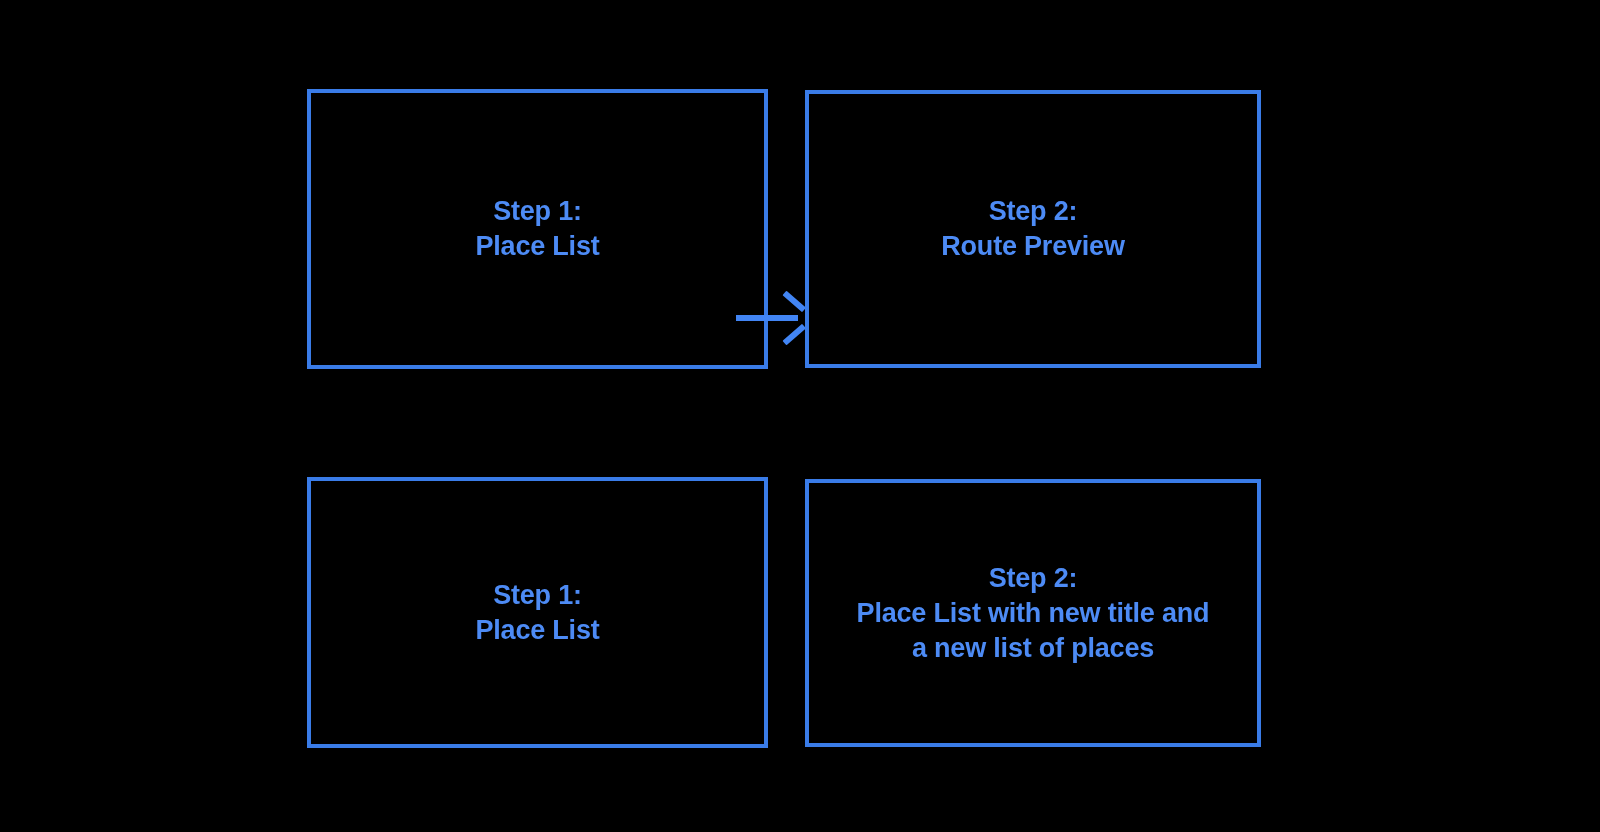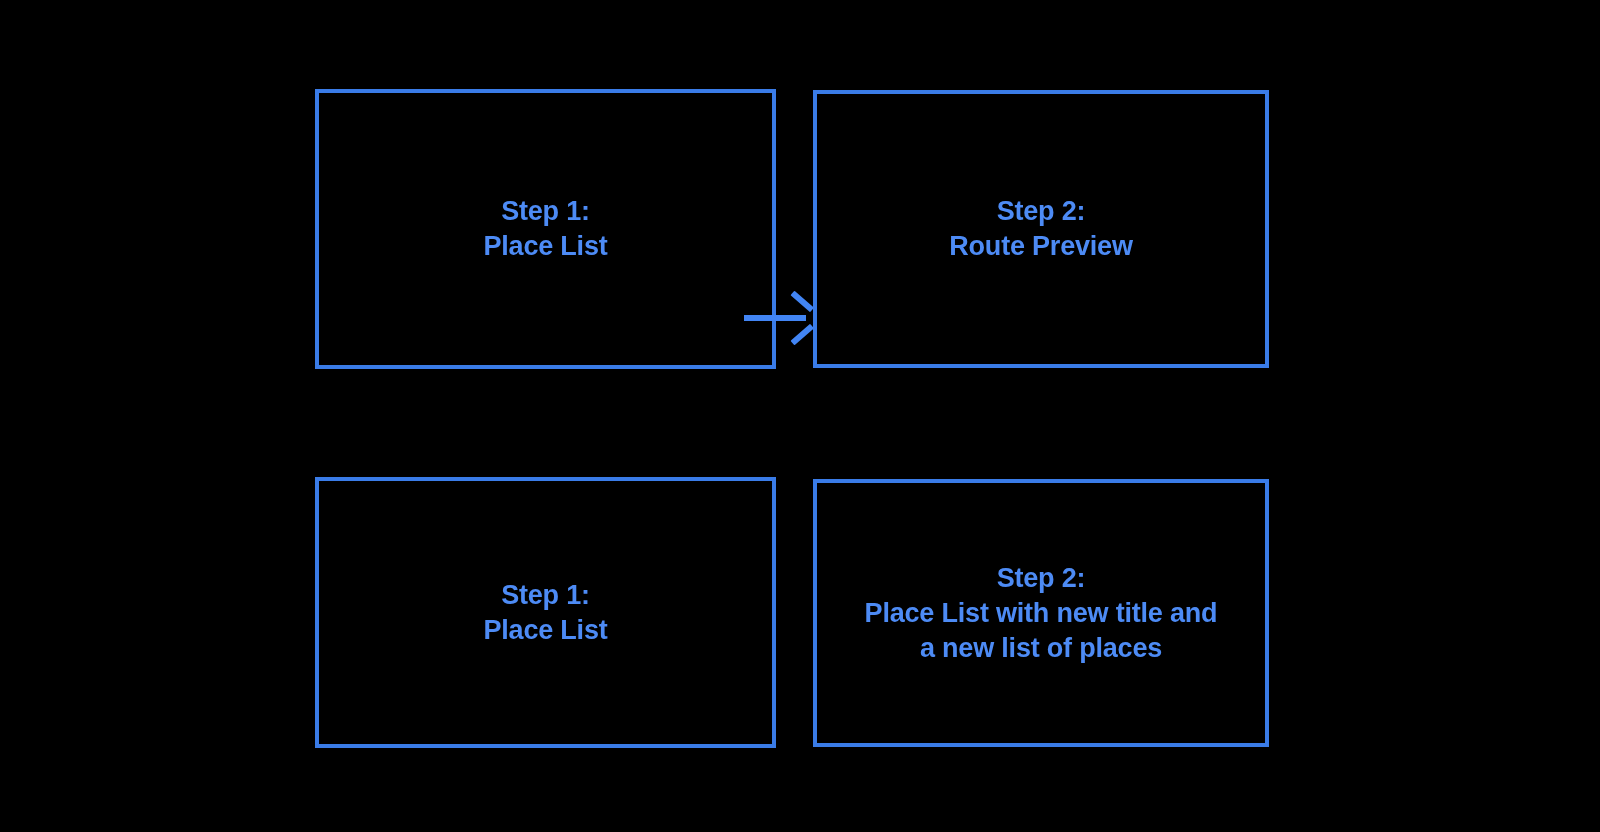--- a/index.html
+++ b/index.html
@@ -17,21 +17,20 @@
     position: relative;
     width: 1600px;
     height: 832px;
     background: #000000;
   }
 
   .flow-row {
     position: absolute;
     left: 0;
     width: 1444px;
-    margin-left: 8px;
   }
   .flow-row.row-top    { top: 89px;  height: 280px; }
   .flow-row.row-bottom { top: 477px; height: 271px; }
 
   .step-box {
     position: absolute;
     box-sizing: border-box;
     border: 4px solid #3a7ce8;
     background: #000000;
     display: flex;

